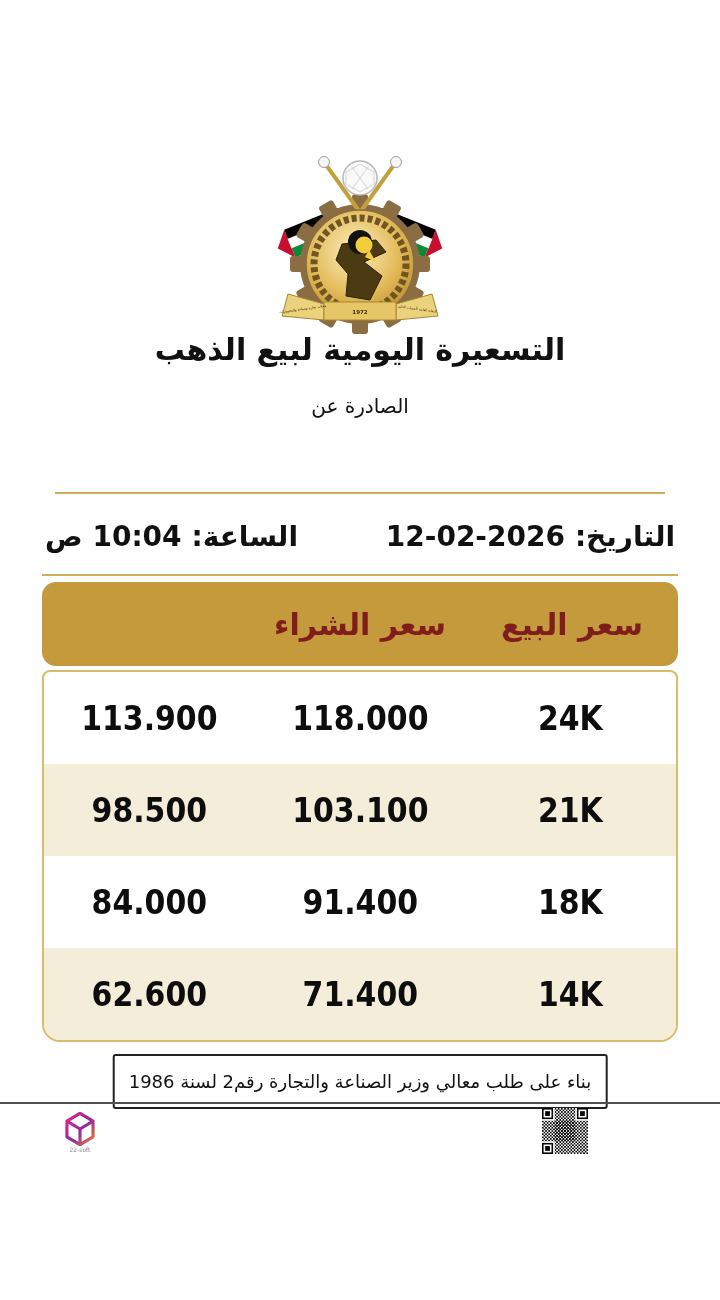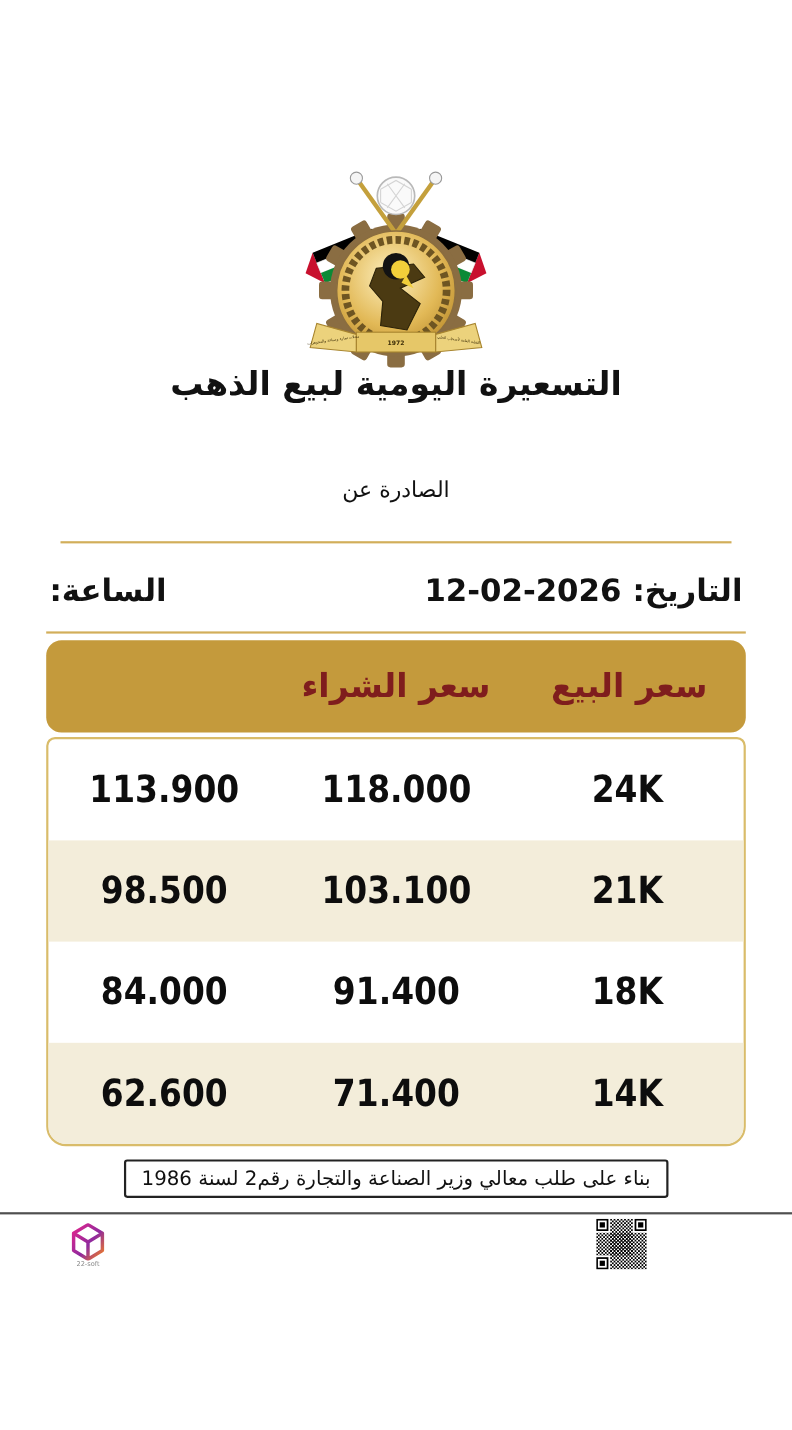--- a/index.html
+++ b/index.html
@@ -7,21 +7,21 @@
         font-family:"DejaVu Sans", sans-serif;color:#111;border-radius:29px;}
   .abs{position:absolute;}
   .center{left:0;width:720px;text-align:center;}
   .rtl{direction:rtl;unicode-bidi:plaintext;}
 
   
   #emblem{left:272px;top:146px;width:176px;height:190px;}
 
   
   .title{top:332px;font-size:30px;font-weight:700;letter-spacing:0;}
-  .issued{top:394px;font-size:20px;margin-top:39px;}
+  .issued{top:394px;font-size:20px;}
   .org{top:421px;font-size:20px;}
   .country{top:452px;font-size:24px;}
 
   .gold-hr{height:2px;background:#d2ae5a;}
   #hr1{top:492px;left:55px;width:610px;}
   #hr2{top:574px;left:42px;width:636px;}
 
   
   #daterow{top:505px;left:45px;width:630px;height:62px;display:flex;direction:rtl;
            justify-content:space-between;align-items:center;font-size:28px;font-weight:700;}
@@ -33,21 +33,21 @@
   .th{text-align:center;font-size:30px;font-weight:700;color:#7f1d1d;}
   #tbody{top:670px;left:42px;width:636px;height:372px;background:#fff;border:2px solid #d9bc6a;
          border-radius:8px 8px 18px 18px;box-sizing:border-box;display:grid;
          grid-template-rows:repeat(4,1fr);overflow:hidden;}
   .trow{display:grid;grid-template-columns:1fr 1fr 1fr;direction:rtl;align-items:center;}
   .trow.alt{background:#f3edda;}
   .td{text-align:center;font-size:34px;font-weight:700;color:#0d0d0d;transform:scaleX(.88);}
 
   
   #note-box{top:1054px;left:50%;transform:translateX(-50%);border:2px solid #222;border-radius:3px;
-            padding:5px 14px;font-size:18px;white-space:nowrap;}
+            padding:15px 14px;font-size:18px;white-space:nowrap;}
 
   #bottom-line{top:1102px;left:0;width:720px;height:2px;background:#4f4f4f;}
 
   
   #qr{left:542px;top:1108px;width:46px;height:46px;}
   #qr-text{left:594px;top:1110px;font-size:11px;line-height:14px;font-weight:600;direction:ltr;}
   #cube{left:64px;top:1112px;width:32px;height:34px;}
   #cube-label{left:52px;top:1146px;width:56px;text-align:center;font-size:6px;color:#8a8a8a;direction:ltr;}
 </style>
 </head>
@@ -135,20 +135,21 @@
 
   <div id="hr1" class="abs gold-hr"></div>
 
   <div id="daterow" class="abs">
     <div class="dt-group">
       <span>التاريخ:</span>
       <span>12-02-2026</span>
     </div>
     <div class="dt-group">
       <span>الساعة:</span>
+      <span>10:04 ص</span>
     </div>
   </div>
 
   <div id="hr2" class="abs gold-hr"></div>
 
   <div id="thead" class="abs">
     <div class="th">سعر البيع</div>
     <div class="th">سعر الشراء</div>
   </div>
 

